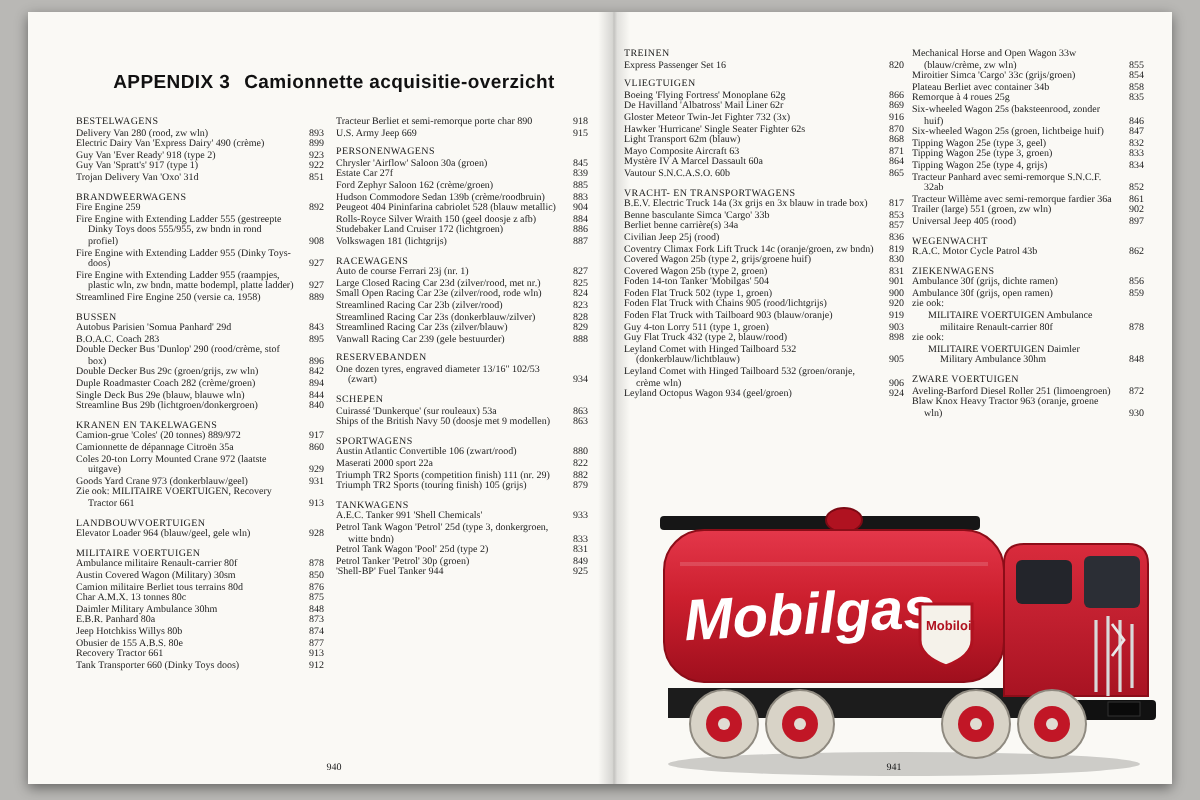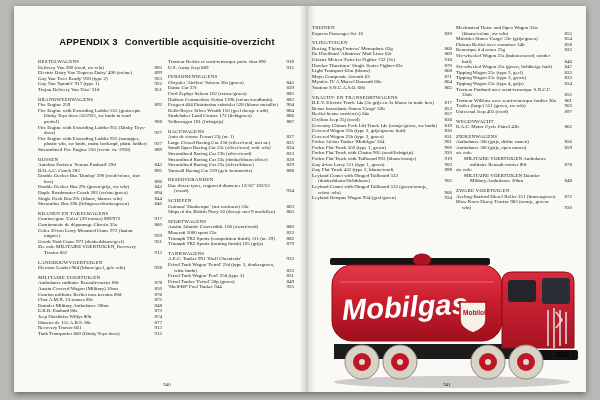--- a/index.html
+++ b/index.html
@@ -34,21 +34,21 @@
   .pageno.right{left:413px;top:376px;}
   .truck{position:absolute;left:316px;top:246px;width:250px;height:140px;}
 </style>
 </head>
 <body>
 
 <div class="book">
   <div class="gutter"></div>
 
   <div class="page-title">
-    <span>APPENDIX 3</span><span class="t2">Convertible acquisitie-overzicht</span>
+    <span>APPENDIX 3</span><span class="t2">Camionnette acquisitie-overzicht</span>
   </div>
 
   <div class="col col1">
       <div class="block">
         <div class="sec-header">BESTELWAGENS</div>
         <div class="item"><span>Delivery Van 280 (rood, zw wln)</span><span class="inum">893</span></div>
         <div class="item"><span>Electric Dairy Van 'Express Dairy' 490 (crème)</span><span class="inum">899</span></div>
         <div class="item"><span>Guy Van 'Ever Ready' 918 (type 2)</span><span class="inum">923</span></div>
         <div class="item"><span>Guy Van 'Spratt's' 917 (type 1)</span><span class="inum">922</span></div>
         <div class="item"><span>Trojan Delivery Van 'Oxo' 31d</span><span class="inum">851</span></div>

